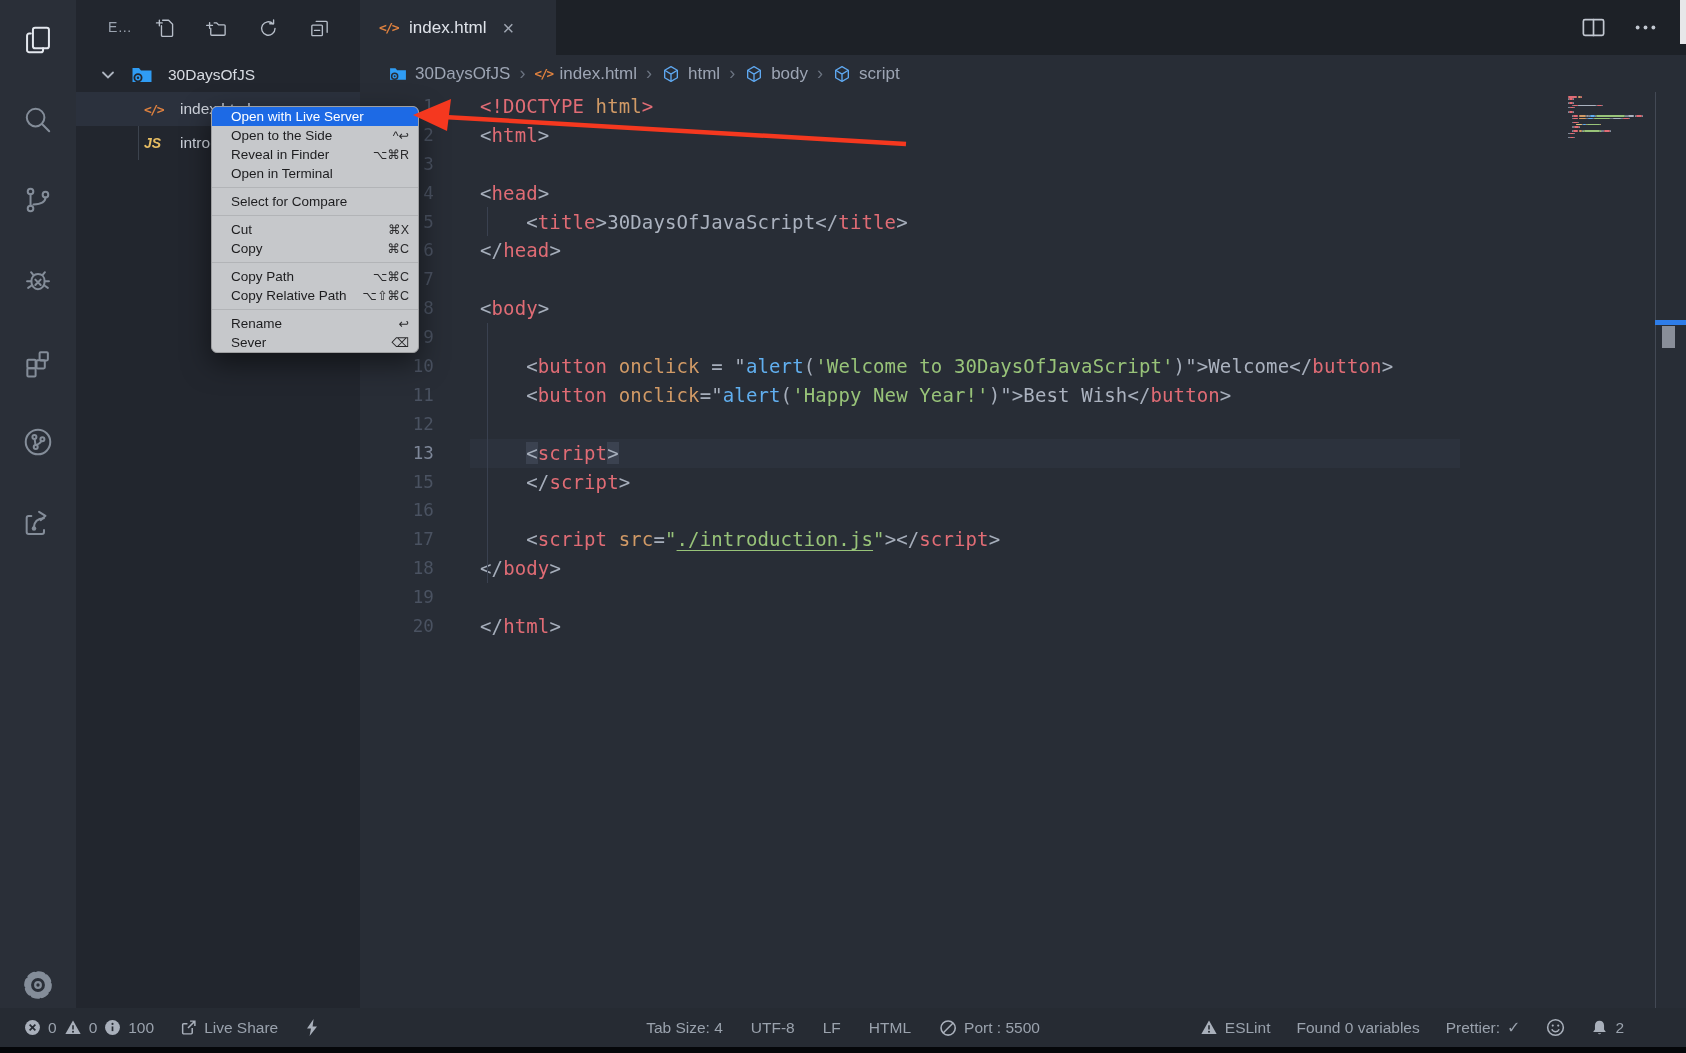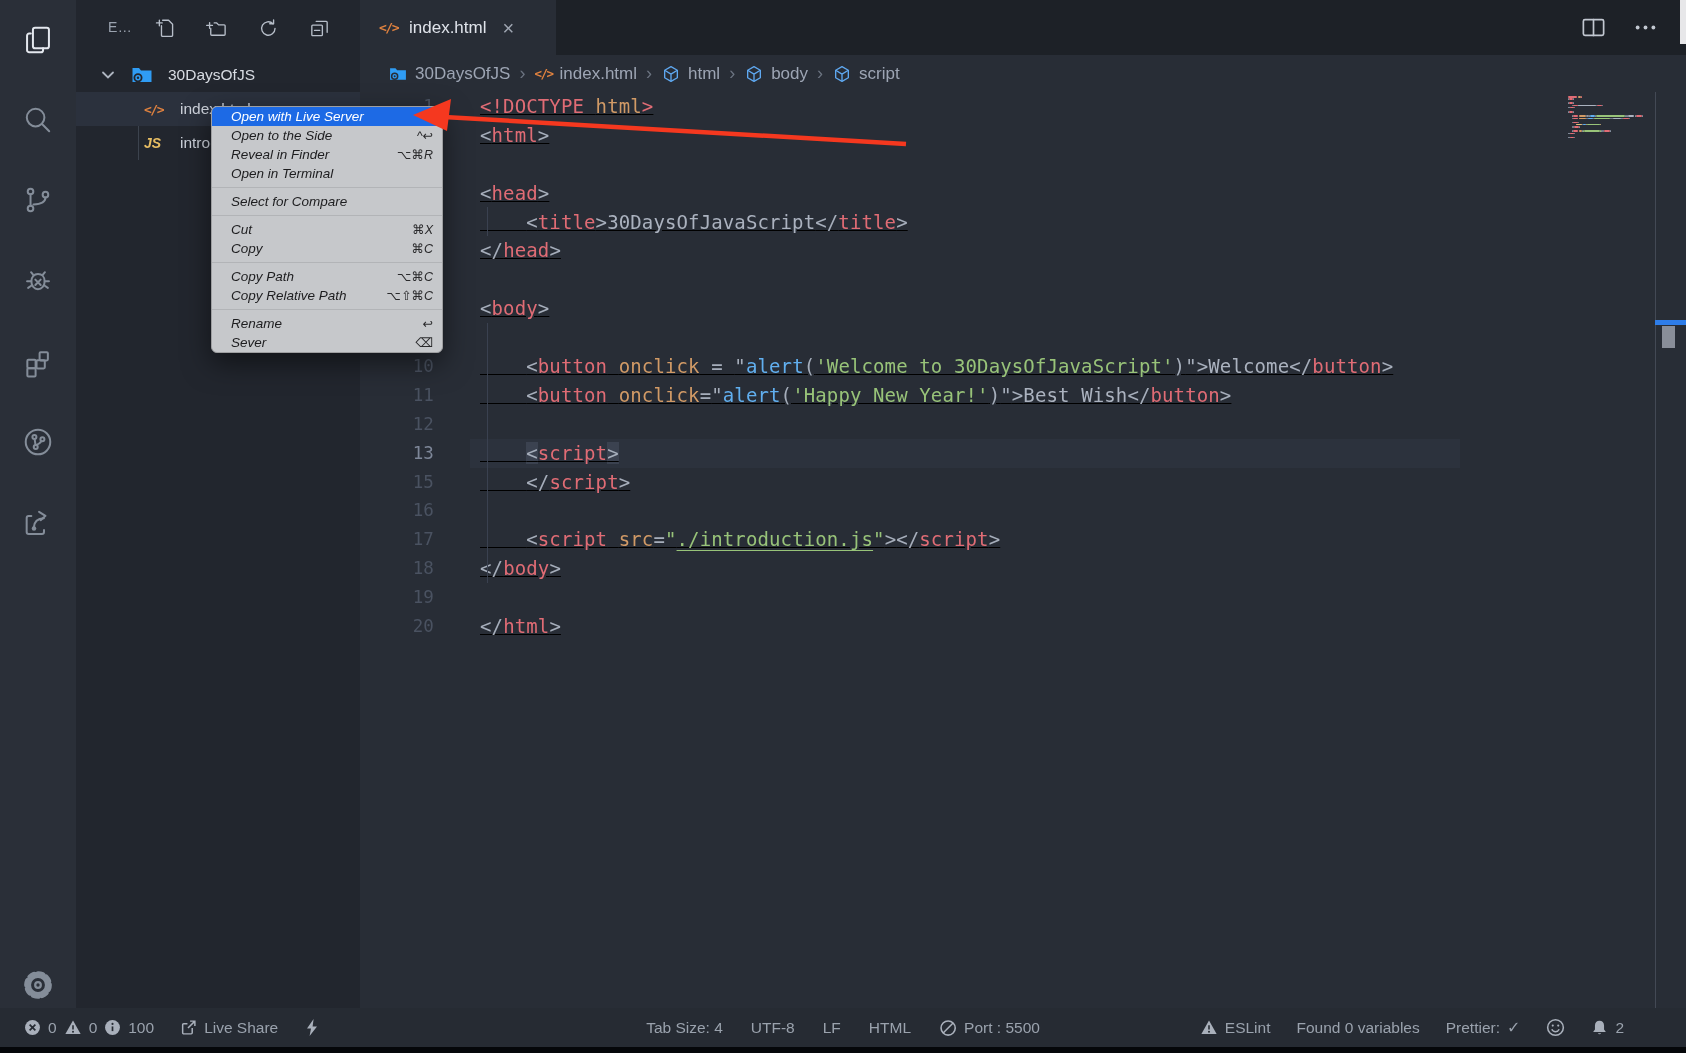--- a/index.html
+++ b/index.html
@@ -47,41 +47,41 @@
   .bc-ic svg { width:20px; height:20px; display:block; }
   .bc-code { font-family:"DejaVu Sans Mono",monospace; font-weight:bold; font-size:12.5px; color:#e0823f; letter-spacing:-1.5px; }
 
   
   .code { position:absolute; left:0; top:92px; width:1326px; }
   .code-row { position:relative; height:28.9px; line-height:28.9px; white-space:pre; display:flex;
               font-family:"DejaVu Sans Mono",monospace; font-size:19px; letter-spacing:.12px; }
   .code-row.current { background:linear-gradient(90deg,transparent 110px,#2c323d 110px,#2c323d 1100px,transparent 1100px); }
   .gutter { width:74px; text-align:right; color:#4a5261; font-size:17.5px; flex:none; }
   .code-row.current .gutter { color:#7e8799; }
-  .ct { margin-left:46px;text-decoration:underline; }
+  .ct { margin-left:46px; }
   .tk-p { color:#a6aebb; } .tk-t { color:#e06c75; } .tk-a { color:#d19a66; }
   .tk-s { color:#98c379; } .tk-f { color:#61afef; } .tk-o { color:#e5c07b; }
   .tk-x { color:#abb2bf; } .tk-y { color:#d7ba7d; }
   .tk-pb { color:#a6aebb; background:#3b4250; }
   .tk-u { color:#98c379; text-decoration:underline; text-underline-offset:3.5px; }
   .indent-guide { position:absolute; width:1px; background:#3a4150; left:127px; }
 
   
   .minimap { position:absolute; left:1208px; top:96px; width:90px; height:48px; }
   .mm-row { position:absolute; height:1.5px; }
   .mm-seg { position:absolute; top:0; height:1.5px; border-radius:1px; }
   .ruler-border { position:absolute; left:1295px; top:92px; width:1px; height:916px; background:#434955; }
   .ruler-blue { position:absolute; left:1295px; top:320px; width:31px; height:5px; background:#2e7de9; }
   .ruler-thumb { position:absolute; left:1302px; top:326px; width:13px; height:22px; background:#9aa0aa; opacity:.85; }
   .white-sliver { position:absolute; left:1680px; top:0; width:6px; height:44px; background:#e7e7e9; z-index:8; }
 
   
-  .menu { position:absolute; left:211px; top:106px; width:232px; background:#c6c8cb; border:1px solid #9e9fa1;
+  .menu { position:absolute; left:211px; top:106px; width:208px; background:#c6c8cb; border:1px solid #9e9fa1;
           border-radius:6px; overflow:hidden; box-shadow:0 10px 28px rgba(0,0,0,.5); z-index:40;
-          font-size:13.5px; color:#1d1d1f; padding:0;font-style:italic; }
+          font-size:13.5px; color:#1d1d1f; padding:0; }
   .menu-item { height:19px; display:flex; align-items:center; padding:0 9px 0 19px; }
   .menu-item .ml { flex:1; white-space:nowrap; }
   .menu-item .ms { color:#2a2a2c; font-size:12.5px; white-space:nowrap; }
   .menu-item.hl { background:#1d6ae5; color:#fff; }
   .menu-sep { height:1px; background:#b2b4b7; margin:4px 0; }
 
   
   .annotation { position:absolute; left:905px; top:90px; width:303px; height:168px; border:3px solid #f5381f;
                 z-index:45; color:#f5381f; font-size:19.5px; line-height:27.2px; text-align:center; padding-top:3px; }
   .arrow-overlay { position:absolute; left:0; top:0; z-index:50; pointer-events:none; }

